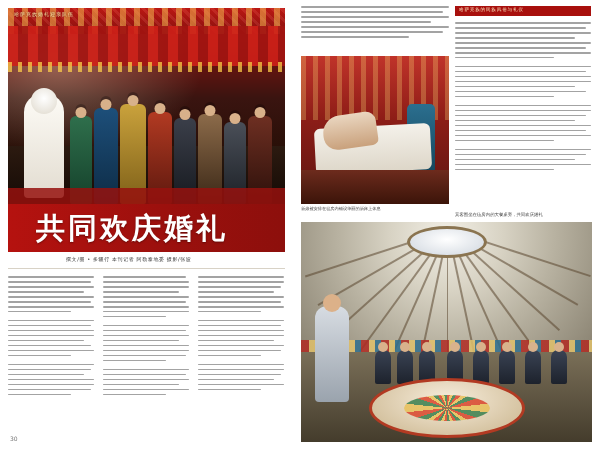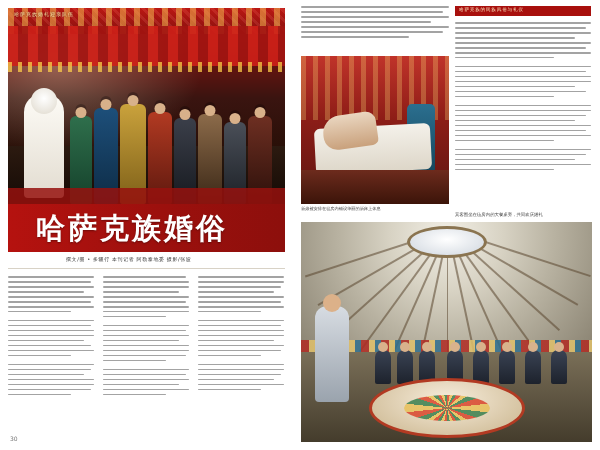--- a/index.html
+++ b/index.html
@@ -262,21 +262,21 @@
         <div class="f" style="left:140px;width:24px;height:92px;background:linear-gradient(180deg,#b23a22,#5d180e);"></div>
         <div class="f" style="left:166px;width:22px;height:86px;background:linear-gradient(180deg,#3b3f4a,#16191f);"></div>
         <div class="f" style="left:190px;width:24px;height:90px;background:linear-gradient(180deg,#8c6b4a,#3a2716);"></div>
         <div class="f" style="left:216px;width:22px;height:82px;background:linear-gradient(180deg,#4a4f58,#1c2026);"></div>
         <div class="f" style="left:240px;width:24px;height:88px;background:linear-gradient(180deg,#6e2f22,#2c100a);"></div>
       </div>
       <div class="photo-caption-red"></div>
     </div>
 
     <div class="title-band"></div>
-    <div class="title-cn">哈萨克族婚俗</div>
+    <div class="title-cn">共同欢庆婚礼</div>
     <div class="byline">撰文/图 • 多疆行  本刊记者  阿勒泰地委  摄影/张波</div>
     <div class="rule"></div>
 
     <div class="cols">
       <div class="col">
         <div class="ln s2"></div>
           <div class="ln s1"></div>
           <div class="ln s2"></div>
           <div class="ln s3"></div>
         <div class="ln s2"></div>

